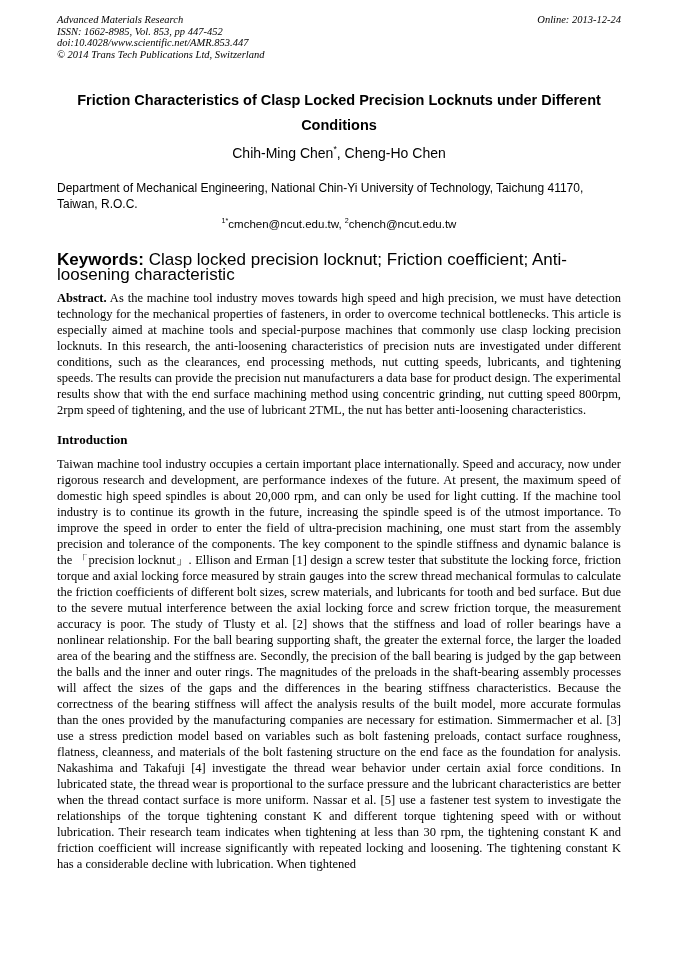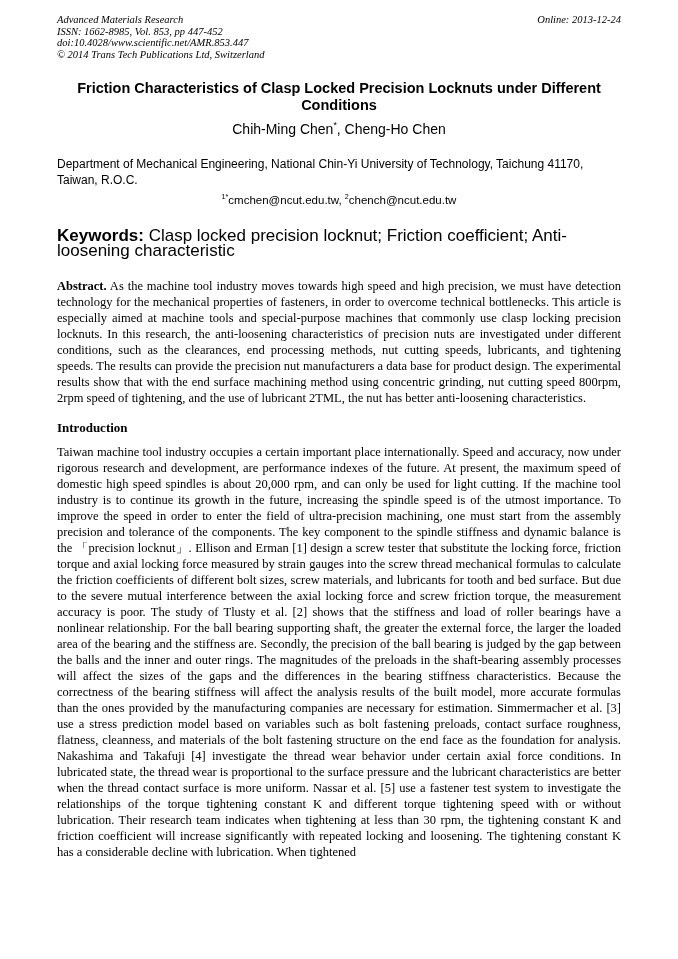--- a/index.html
+++ b/index.html
@@ -19,26 +19,26 @@
     display: flex;
     justify-content: space-between;
     align-items: flex-start;
     font-style: italic;
     font-size: 10.5px;
     line-height: 11.5px;
   }
   .jheader .hline { white-space: nowrap; }
   
   .title {
-    margin: 20px auto 0 auto;
+    margin: 28px auto 0 auto;
     max-width: 530px;
     font-family: "Liberation Sans", sans-serif;
     font-weight: bold;
     font-size: 14.5px;
-    line-height: 17px;
+    line-height: 25px;
     text-align: center;
   }
   .authors {
     margin-top: 6px;
     font-family: "Liberation Sans", sans-serif;
     font-size: 14px;
     line-height: 18px;
     text-align: center;
   }
   .affiliation {
@@ -64,21 +64,21 @@
     line-height: 15px;
     text-align: left;
   }
   
   .body-text {
     margin: 0;
     font-size: 12.5px;
     line-height: 16px;
     text-align: justify;
   }
-  .abstract { margin-top: 20px; }
+  .abstract { margin-top: 8px; }
   .section-heading {
     margin: 14px 0 0 0;
     font-size: 13px;
     line-height: 16px;
     font-weight: bold;
   }
   .intro-paragraph { margin-top: 8px; }
   b { font-weight: bold; }
 </style>
 </head>

